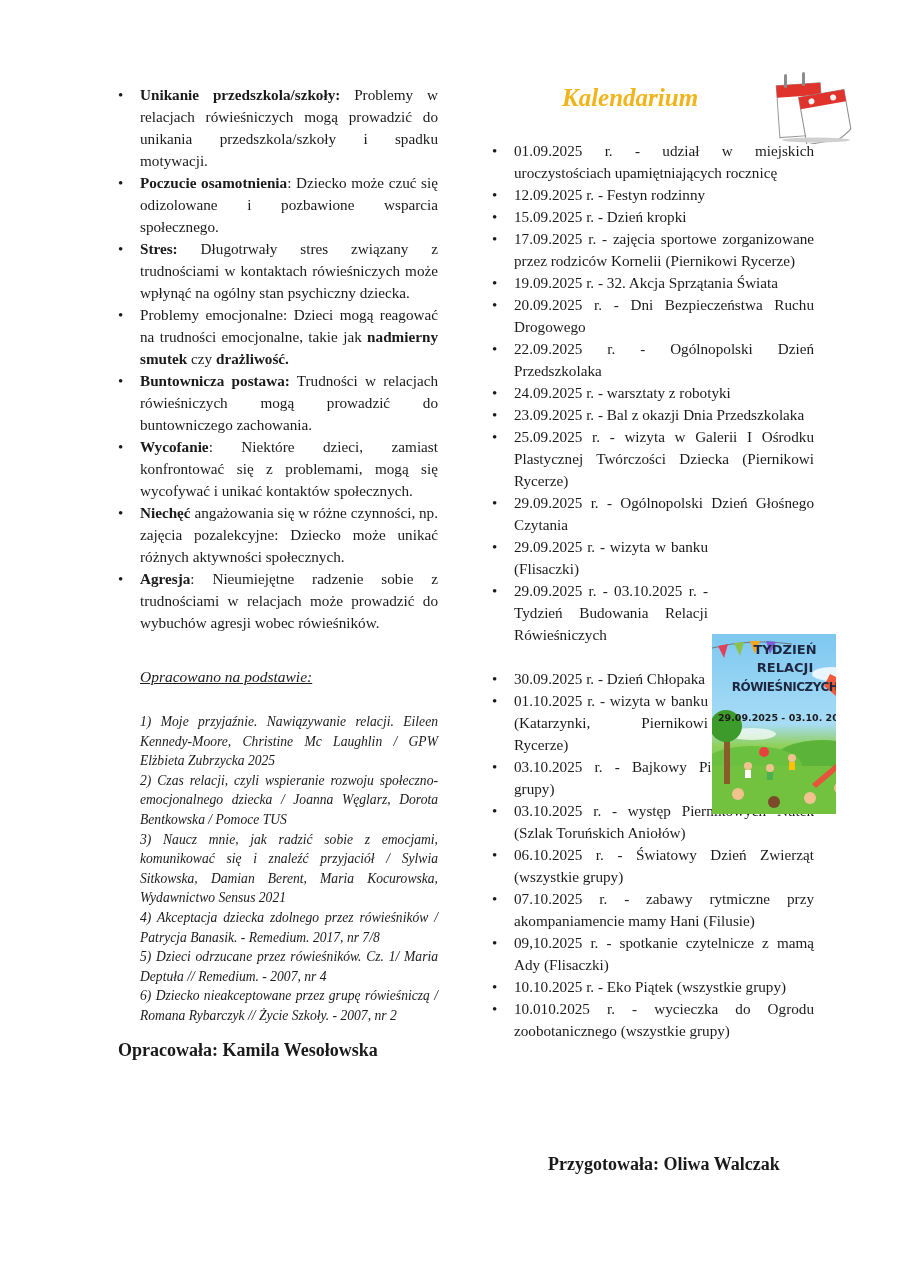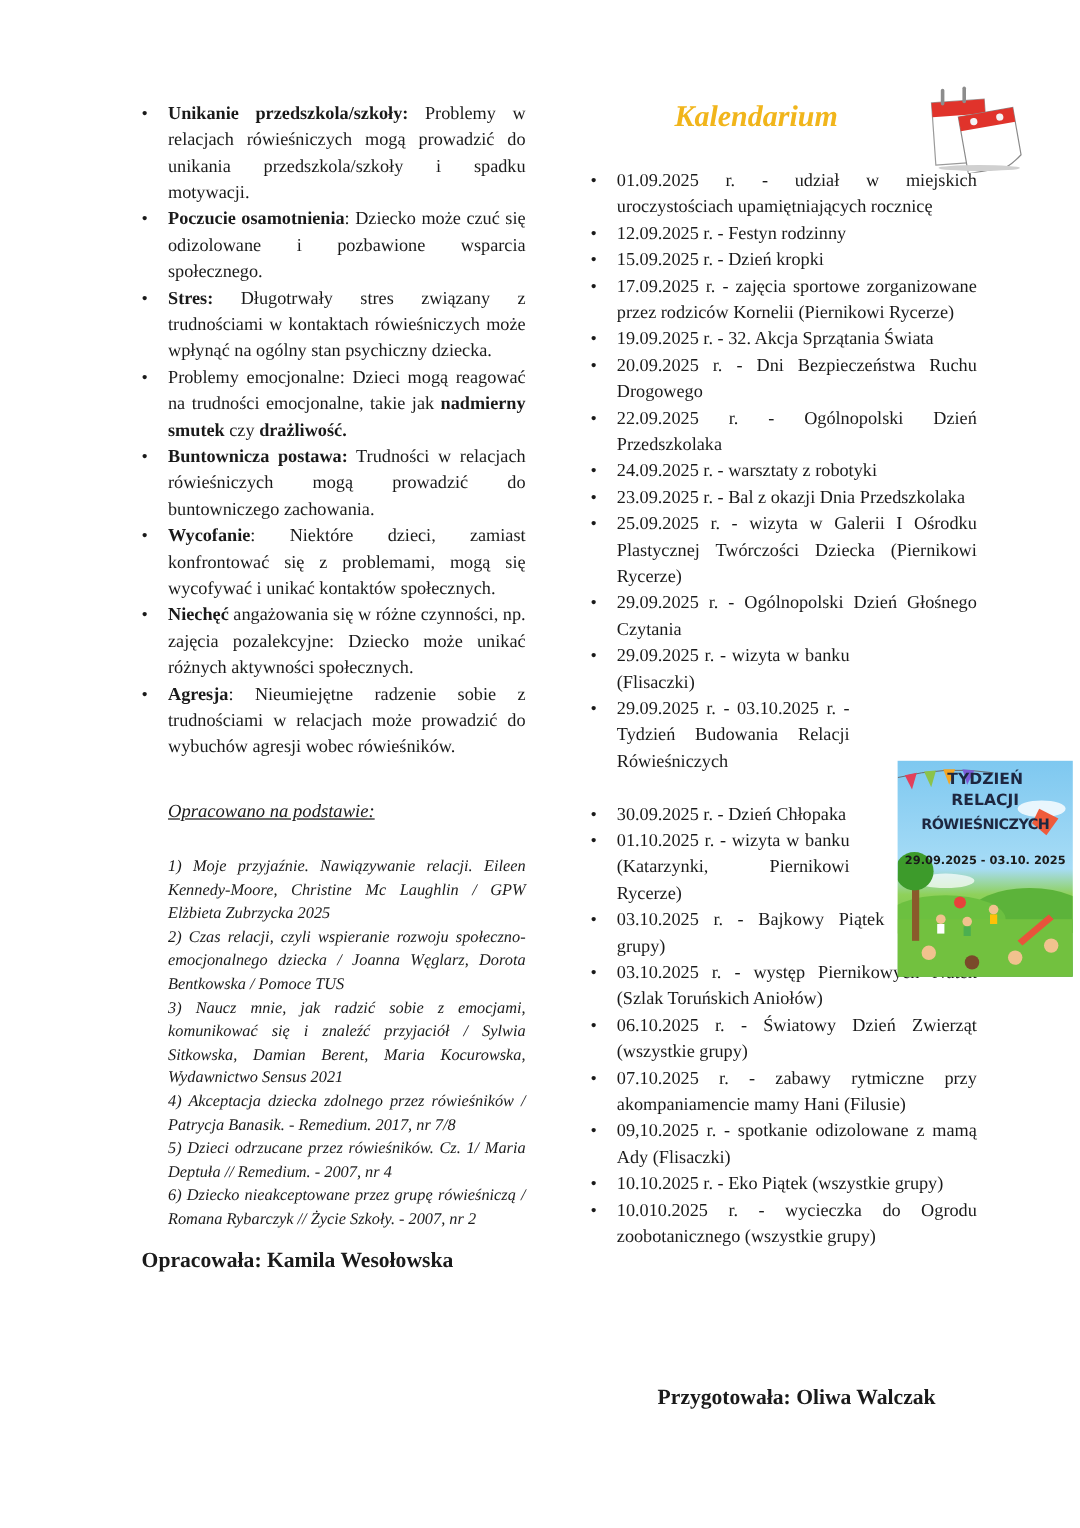--- a/index.html
+++ b/index.html
@@ -18,22 +18,22 @@
     .refs p { margin: 0; text-align: justify; text-align-last: left; }
     .signature { font-weight: bold; font-size: 18px; text-align: left; }
     .sig-left { margin-top: 14px; }
     .cal-title { position: absolute; left: 562px; top: 84px; font-size: 25px; font-weight: bold; font-style: italic;
       color: #f1b51b; }
     .cal-icon { position: absolute; left: 772px; top: 70px; width: 88px; height: 74px; }
     .col-right { top: 140px; }
     .col-right ul.bullets li { text-align: justify; }
     .col-right ul.bullets li.narrow { padding-right: 106px; }
     .col-right ul.bullets li.gap { margin-top: 22px; }
-    .poster { position: absolute; left: 712px; top: 634px; width: 146px; height: 180px; overflow: hidden;
-      background: linear-gradient(#7ec8f0 0%, #a7dcf6 50%, #8fd15a 62%, #4ea82e 100%); margin-left: 36px; }
+    .poster { position: absolute; left: 712px; top: 634px; width: 124px; height: 180px; overflow: hidden;
+      background: linear-gradient(#7ec8f0 0%, #a7dcf6 50%, #8fd15a 62%, #4ea82e 100%); }
     .poster .title { position: absolute; left: 0; width: 146px; text-align: center;
       font-family: "DejaVu Sans", sans-serif; font-weight: bold; color: #1d2740; }
     .poster .t1 { top: 8px; font-size: 13px; }
     .poster .t2 { top: 26px; font-size: 13px; }
     .poster .t3 { top: 46px; font-size: 12px; letter-spacing: -0.5px; }
     .poster .dates { top: 78px; font-size: 9.5px; color: #1a1a1a; }
     .right-sig { position: absolute; left: 548px; top: 1154px; width: 254px; }
   </style>
 </head>
 <body>
@@ -101,21 +101,21 @@
     <li>25.09.2025 r. - wizyta w Galerii I Ośrodku Plastycznej Twórczości Dziecka (Piernikowi Rycerze)</li>
     <li>29.09.2025 r. - Ogólnopolski Dzień Głośnego Czytania</li>
     <li class="narrow">29.09.2025 r. - wizyta w banku (Flisaczki)</li>
     <li class="narrow">29.09.2025 r. - 03.10.2025 r. - Tydzień Budowania Relacji Rówieśniczych</li>
     <li class="narrow gap">30.09.2025 r. - Dzień Chłopaka</li>
     <li class="narrow">01.10.2025 r. - wizyta w banku (Katarzynki, Piernikowi Rycerze)</li>
     <li> 03.10.2025 r. - Bajkowy Piątek (wszystkie grupy)</li>
     <li>03.10.2025 r. - występ Piernikowych Nutek (Szlak Toruńskich Aniołów)</li>
     <li>06.10.2025 r. - Światowy Dzień Zwierząt (wszystkie grupy)</li>
     <li>07.10.2025 r. - zabawy rytmiczne przy akompaniamencie mamy Hani (Filusie)</li>
-    <li>09,10.2025 r. - spotkanie odizolowane z mamą Ady (Flisaczki)</li>
+    <li>09,10.2025 r. - spotkanie czytelnicze z mamą Ady (Flisaczki)</li>
     <li>10.10.2025 r. - Eko Piątek (wszystkie grupy)</li>
     <li>10.010.2025 r. - wycieczka do Ogrodu zoobotanicznego (wszystkie grupy)</li>
   </ul>
 </div>
 
 <div class="poster">
   <svg width="146" height="180" viewBox="0 0 146 180" style="position:absolute;left:0;top:0;">
 
     <path d="M0 14 Q40 4 80 10" stroke="#666" stroke-width="0.8" fill="none"></path>
     <polygon points="6,12 16,10 12,24" fill="#e2405c"></polygon>

